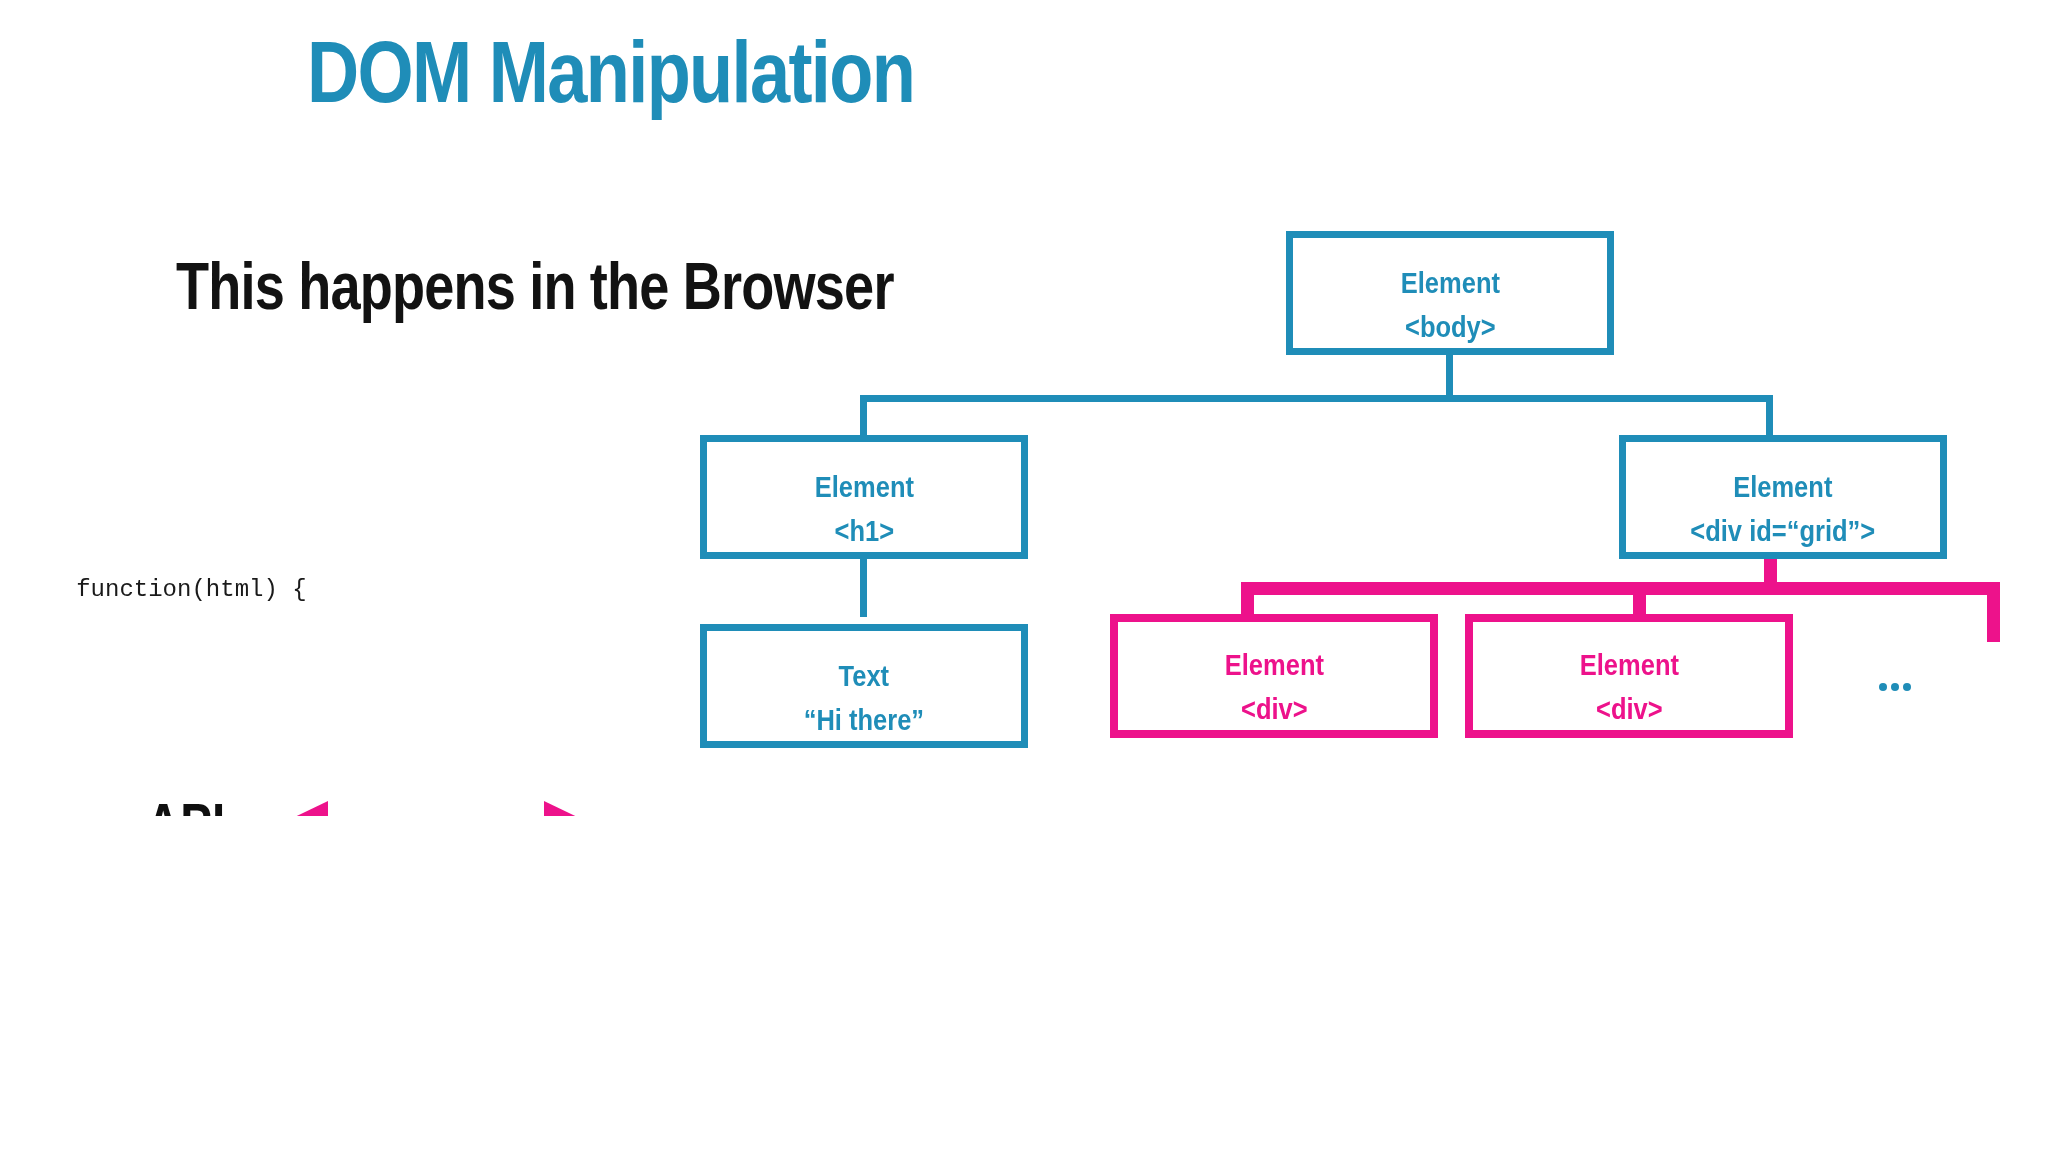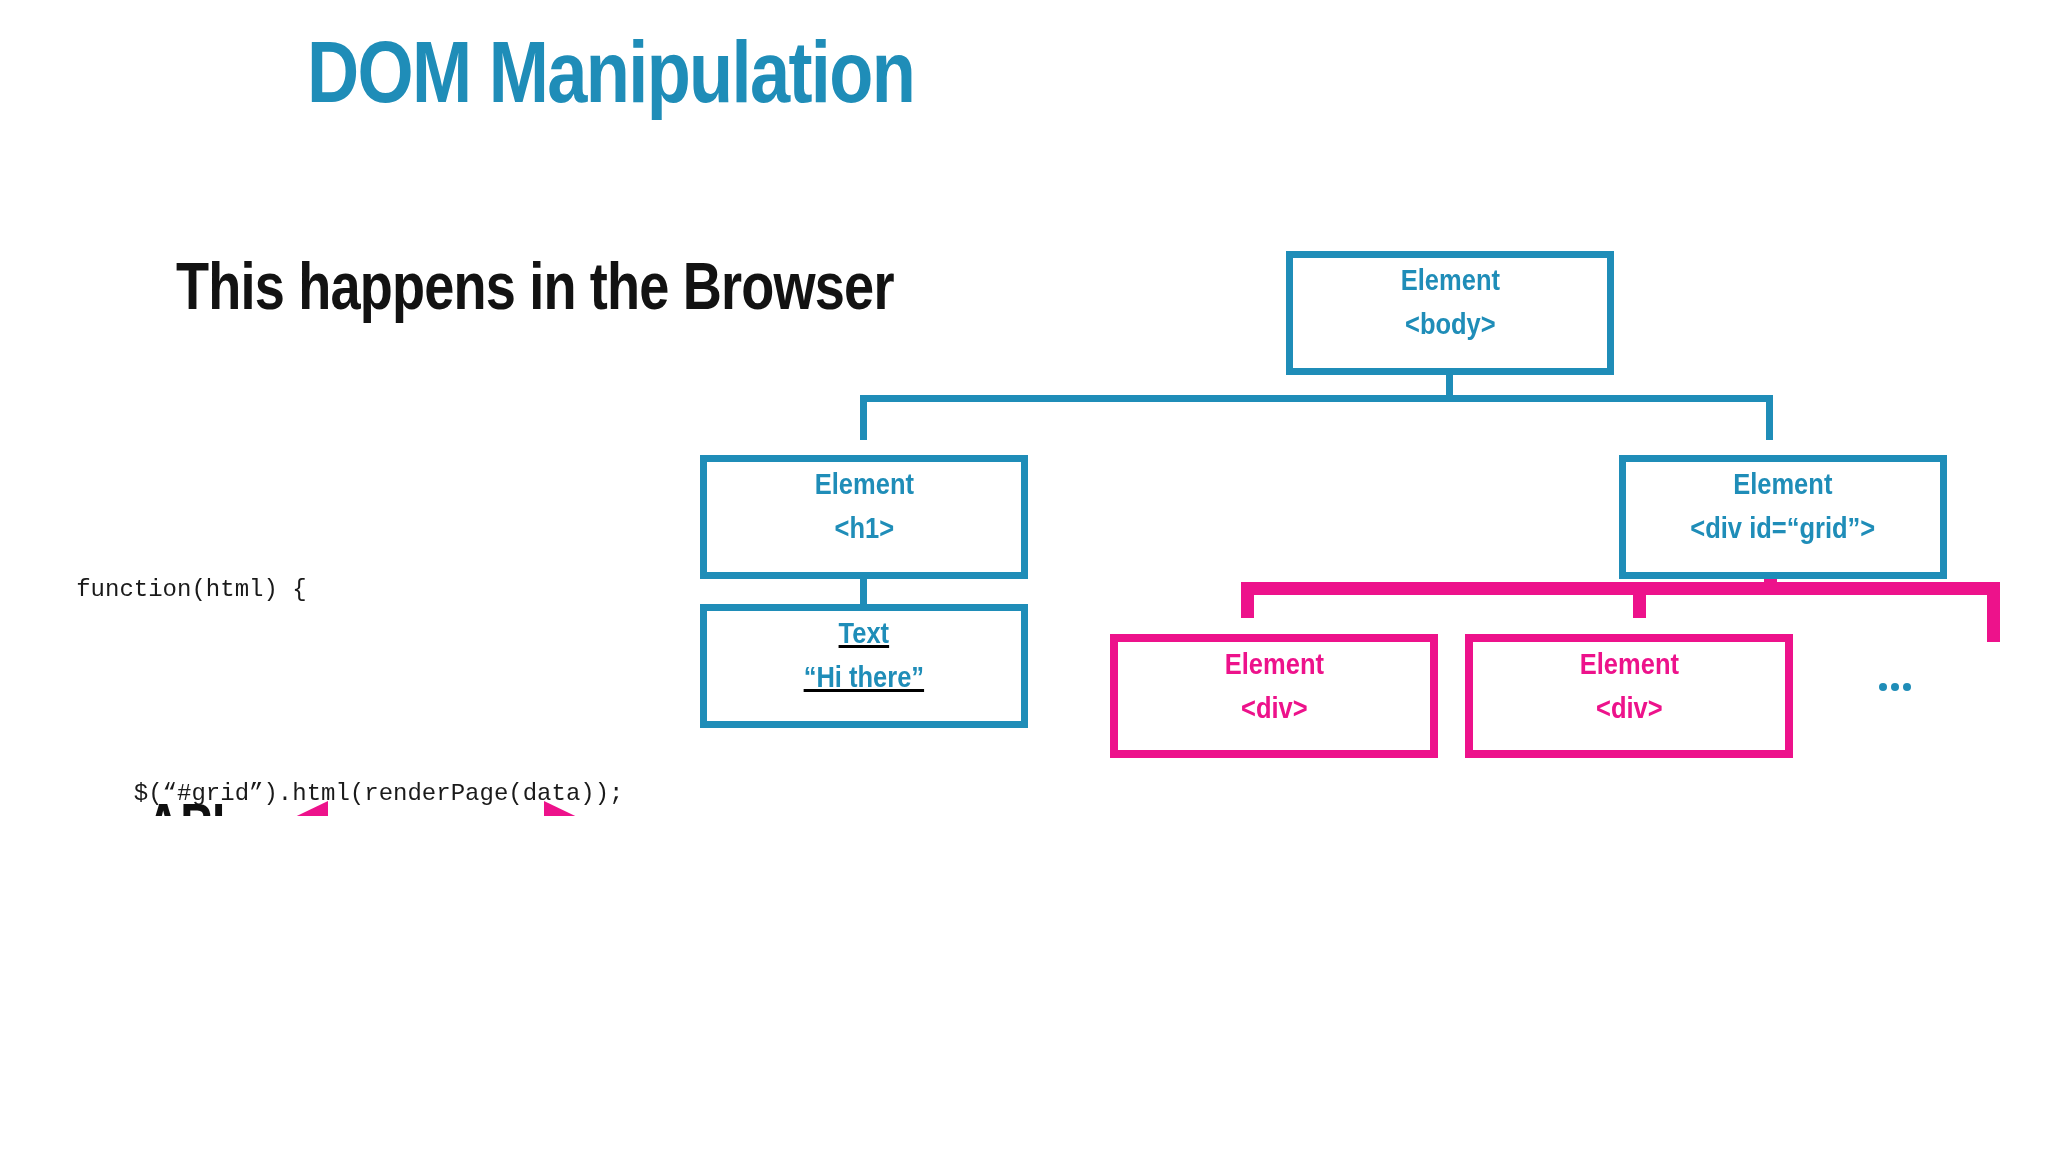--- a/index.html
+++ b/index.html
@@ -37,35 +37,34 @@
     transform:scaleX(0.82);transform-origin:left top;
     white-space:nowrap;
   }
   .api-arrow{
     position:absolute;left:276px;top:795px;width:320px;height:60px;
   }
   
   .node{
     position:absolute;width:328px;height:124px;
     box-sizing:border-box;background:#ffffff;
-    display:flex;flex-direction:column;align-items:center;justify-content:flex-start;
+    display:flex;flex-direction:column;align-items:center;justify-content:flex-end;
     text-align:center;
-    margin-top:20px;
   }
   .node .label{
     transform:scaleX(0.85);transform-origin:center center;
     font-weight:700;font-size:30px;line-height:1.45;white-space:nowrap;
   }
   .node.teal{border:7px solid #1F8DB8;}
   .node.teal .label{color:#1F8DB8;}
   .node.pink{border:8px solid #ED128B;}
   .node.pink .label{color:#ED128B;}
   .node-body{left:1286px;top:231px;}
   .node-h1{left:700px;top:435px;}
-  .node-text{left:700px;top:584px;text-decoration:underline;}
+  .node-text{left:700px;top:624px;}
   .node-grid{left:1619px;top:435px;}
   .node-div1{left:1110px;top:614px;}
   .node-div2{left:1465px;top:614px;}
   
   .conn{position:absolute;}
   .conn.teal{background:#1F8DB8;}
   .conn.pink{background:#ED128B;}
   .conn-body-down   {left:1446px;top:353px;width:7px;height:49px;}
   .conn-teal-hbar   {left:860px; top:395px;width:913px;height:7px;}
   .conn-left-drop   {left:860px; top:395px;width:7px;height:45px;}
@@ -87,21 +86,20 @@
 <body>
 
 <div class="slide">
 
   <div class="slide-title">DOM Manipulation</div>
 
   <div class="slide-subtitle">This happens in the Browser</div>
 
   <div class="code-block">
     <div>   function(html) {</div>
-    <div>       $(“#grid”).html(renderPage(data));</div>
     
     
   </div>
 
   <div class="api-label">API</div>
 
   <svg class="api-arrow" viewBox="0 0 320 60" xmlns="http://www.w3.org/2000/svg">
     <rect x="42" y="24.5" width="236" height="11" fill="#ED128B"></rect>
     <polygon points="2,30 52,6 52,54" fill="#ED128B"></polygon>
     <polygon points="318,30 268,6 268,54" fill="#ED128B"></polygon>

